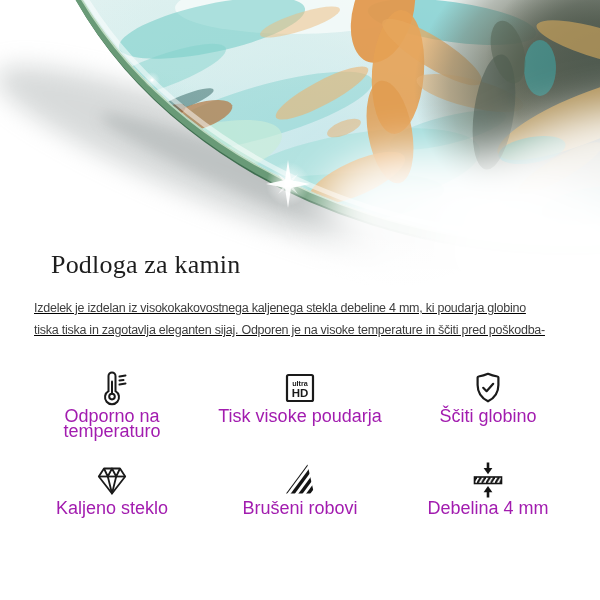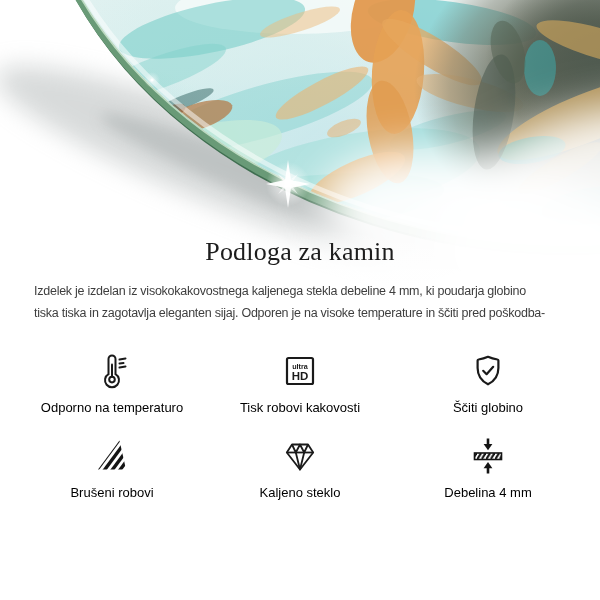--- a/index.html
+++ b/index.html
@@ -3,35 +3,35 @@
 <meta charset="utf-8">
 <style>
   html,body{margin:0;padding:0;background:#ffffff;}
   .page{
     position:relative;width:600px;height:600px;background:#ffffff;
     overflow:hidden;font-family:"Liberation Sans",sans-serif;
   }
   .hero{position:absolute;top:0;left:0;width:600px;height:300px;}
   .content{position:absolute;top:232px;left:0;width:600px;padding:0 34px;box-sizing:border-box;}
   .title{
-    margin:4px;font-family:"Liberation Serif","DejaVu Serif",serif;font-weight:400;
-    font-size:26px;line-height:31px;color:#1d1d1d;letter-spacing:0.2px;text-align:center;
+    margin:17px;font-family:"Liberation Serif","DejaVu Serif",serif;font-weight:400;
+    font-size:26px;line-height:31px;color:#1d1d1d;letter-spacing:0.2px;
   }
   .title span{display:block;}
-  .desc{margin-top:13px;}
+  .desc{margin-top:13px;text-decoration:underline;}
   .desc div{
     font-size:12.5px;line-height:22px;color:#3e3e3e;letter-spacing:-0.25px;
     white-space:nowrap;
   }
   .features{
     margin:26px -16px 0;display:grid;grid-template-columns:1fr 1fr 1fr;row-gap:20px;
   }
   .feature{display:flex;flex-direction:column;align-items:center;text-align:center;}
   .icon-box{height:42px;display:flex;align-items:center;justify-content:flex-end;}
-  .feature-label{margin-top:8px;font-size:13px;line-height:15px;color:#000000;}
+  .feature-label{margin-top:0;font-size:18px;line-height:15px;color:#a21caf;}
   .ficon{display:block;}
 </style>
 </head>
 <body>
 
 <div class="page">
 
   <div class="hero">
     <svg width="600" height="300" viewBox="0 0 600 300">
       <defs>
@@ -195,31 +195,43 @@
       </div>
 
       <div class="feature">
         <div class="icon-box">
           <svg class="ficon" width="40" height="40" viewBox="0 0 40 40">
             <rect x="7" y="7" width="26" height="26" rx="1.5" fill="none" stroke="#1a1a1a" stroke-width="2.2"></rect>
             <text x="20" y="17.5" text-anchor="middle" font-family="Liberation Sans, sans-serif" font-size="7.2" font-weight="bold" fill="#1a1a1a">ultra</text>
             <text x="20" y="29" text-anchor="middle" font-family="Liberation Sans, sans-serif" font-size="11.5" font-weight="bold" fill="#1a1a1a">HD</text>
           </svg>
         </div>
-        <div class="feature-label">Tisk robovi kakovosti</div>
+        <div class="feature-label">Tisk visoke poudarja</div>
       </div>
 
       <div class="feature">
         <div class="icon-box">
           <svg class="ficon" width="40" height="40" viewBox="0 0 40 40" fill="none" stroke="#1a1a1a" stroke-width="2.2" stroke-linecap="round" stroke-linejoin="round">
             <path d="M20,5.8 C23,7.2 26.5,8.1 29.5,8.5 C30,8.55 30.4,9 30.4,9.6 V17 C30.4,24.8 26,30.3 20,33.3 C14,30.3 9.6,24.8 9.6,17 V9.6 C9.6,9 10,8.55 10.5,8.5 C13.5,8.1 17,7.2 20,5.8 Z"></path>
             <polyline points="15.2,19.8 18.6,23.2 25.2,15.8"></polyline>
           </svg>
         </div>
         <div class="feature-label">Ščiti globino</div>
+      </div>
+
+      <div class="feature">
+        <div class="icon-box">
+          <svg class="ficon" width="40" height="40" viewBox="0 0 40 40" fill="none" stroke="#1a1a1a" stroke-width="1.8" stroke-linejoin="round">
+            <path d="M12,8.5 L28,8.5 L33.2,16.5 L20,33.5 L6.8,16.5 Z"></path>
+            <path d="M6.8,16.5 L33.2,16.5"></path>
+            <path d="M12,8.5 L15.8,16.5 L20,8.5 L24.2,16.5 L28,8.5"></path>
+            <path d="M15.8,16.5 L20,33.5 L24.2,16.5"></path>
+          </svg>
+        </div>
+        <div class="feature-label">Kaljeno steklo</div>
       </div>
 
       <div class="feature">
         <div class="icon-box">
           <svg class="ficon" width="40" height="40" viewBox="0 0 40 40">
             <g clip-path="url(#tri)">
               <g transform="rotate(36.5 20 20)">
                 <rect x="2" y="-8" width="3.4" height="56" fill="#141414"></rect>
                 <rect x="8.2" y="-8" width="3.4" height="56" fill="#141414"></rect>
                 <rect x="14.4" y="-8" width="3.4" height="56" fill="#141414"></rect>
@@ -228,32 +240,20 @@
                 <rect x="33" y="-8" width="3.4" height="56" fill="#141414"></rect>
               </g>
             </g>
           </svg>
         </div>
         <div class="feature-label">Brušeni robovi</div>
       </div>
 
       <div class="feature">
         <div class="icon-box">
-          <svg class="ficon" width="40" height="40" viewBox="0 0 40 40" fill="none" stroke="#1a1a1a" stroke-width="1.8" stroke-linejoin="round">
-            <path d="M12,8.5 L28,8.5 L33.2,16.5 L20,33.5 L6.8,16.5 Z"></path>
-            <path d="M6.8,16.5 L33.2,16.5"></path>
-            <path d="M12,8.5 L15.8,16.5 L20,8.5 L24.2,16.5 L28,8.5"></path>
-            <path d="M15.8,16.5 L20,33.5 L24.2,16.5"></path>
-          </svg>
-        </div>
-        <div class="feature-label">Kaljeno steklo</div>
-      </div>
-
-      <div class="feature">
-        <div class="icon-box">
           <svg class="ficon" width="40" height="40" viewBox="0 0 40 40">
             <path d="M20,2.5 V8.5" stroke="#141414" stroke-width="2.6"></path>
             <path d="M15.6,8 L24.4,8 L20,14.2 Z" fill="#141414"></path>
             <rect x="6.5" y="17" width="27" height="6.5" fill="url(#hatchP)" stroke="#141414" stroke-width="1.6"></rect>
             <path d="M20,37.5 V31.5" stroke="#141414" stroke-width="2.6"></path>
             <path d="M15.6,32.2 L24.4,32.2 L20,26 Z" fill="#141414"></path>
           </svg>
         </div>
         <div class="feature-label">Debelina 4 mm</div>
       </div>

